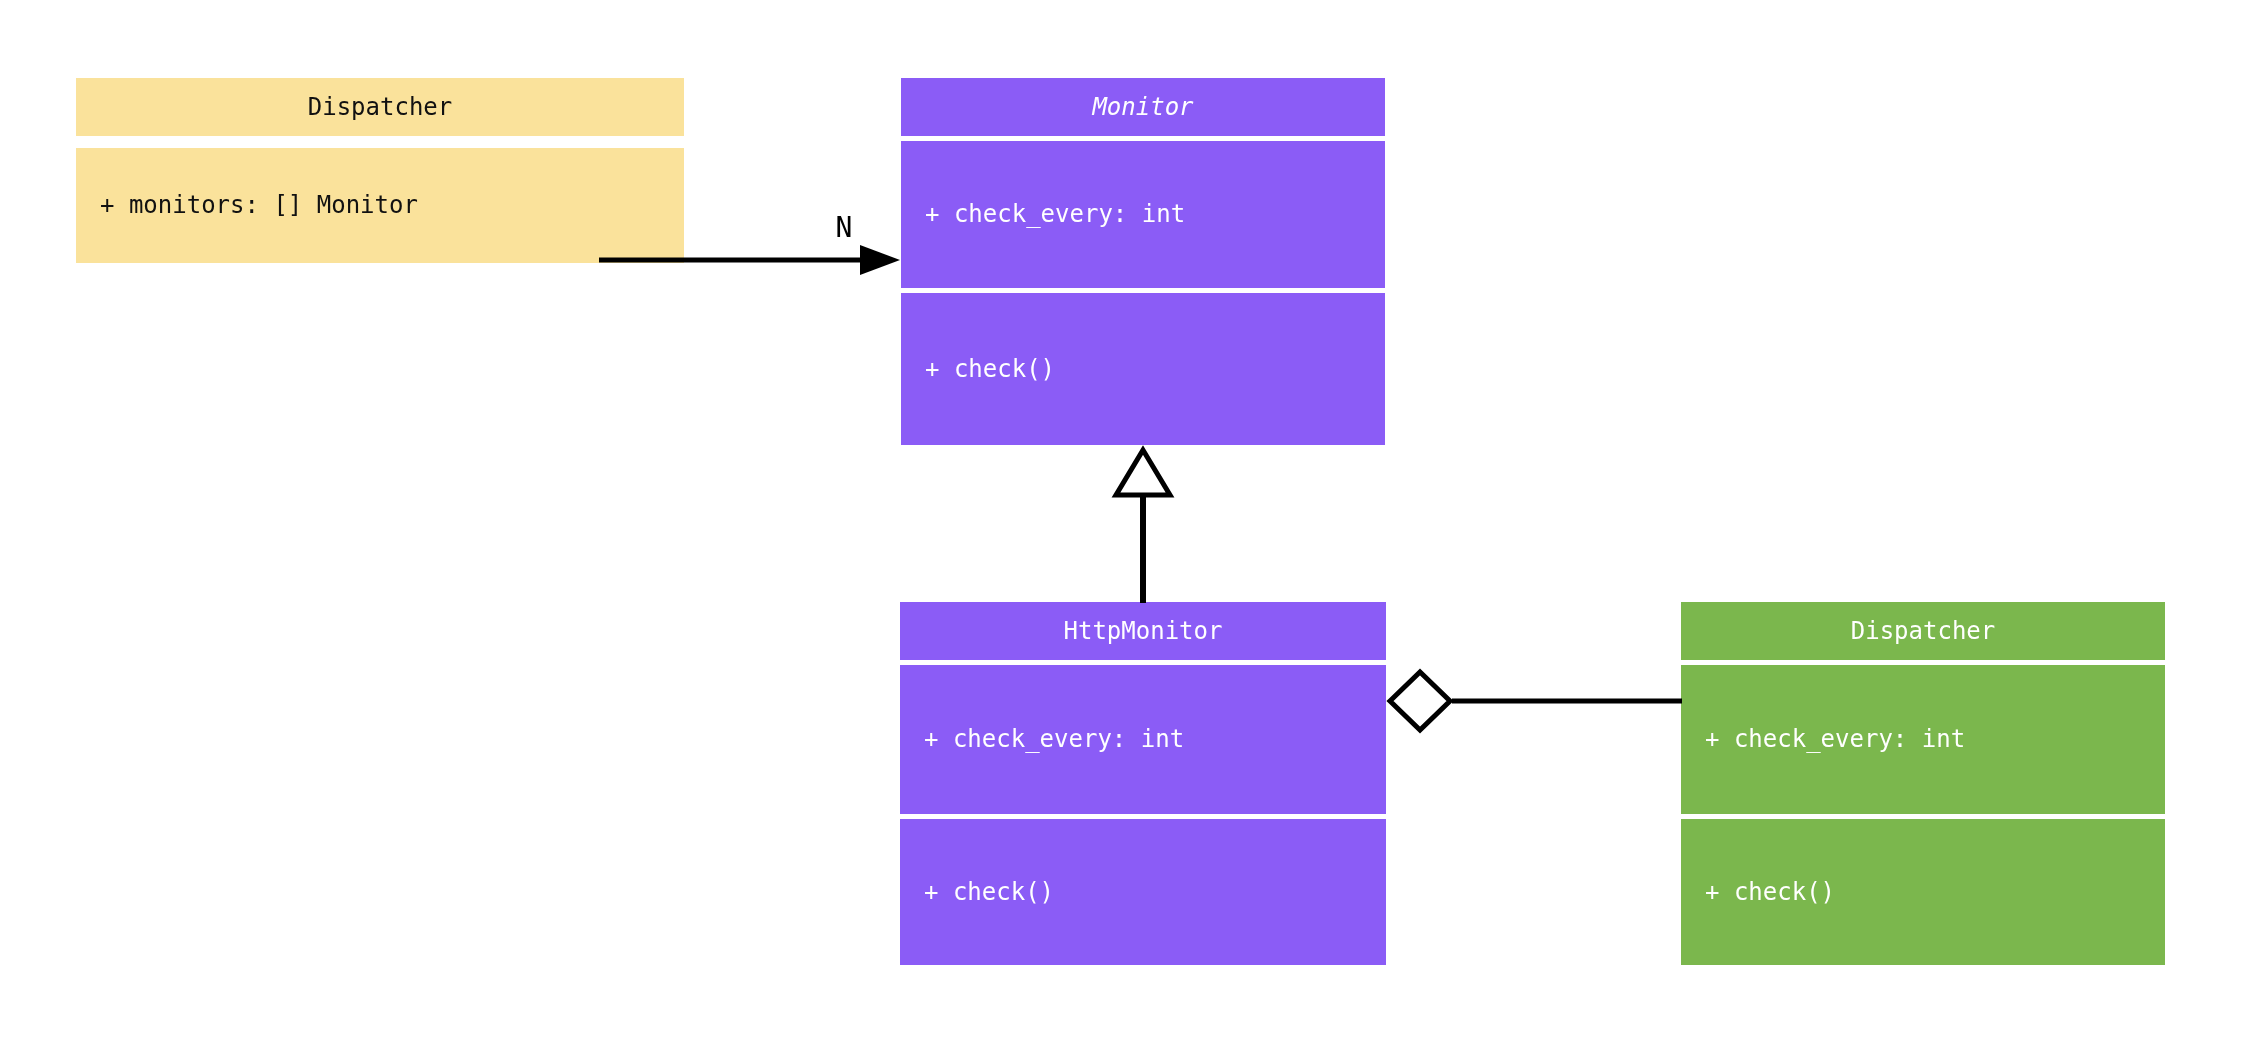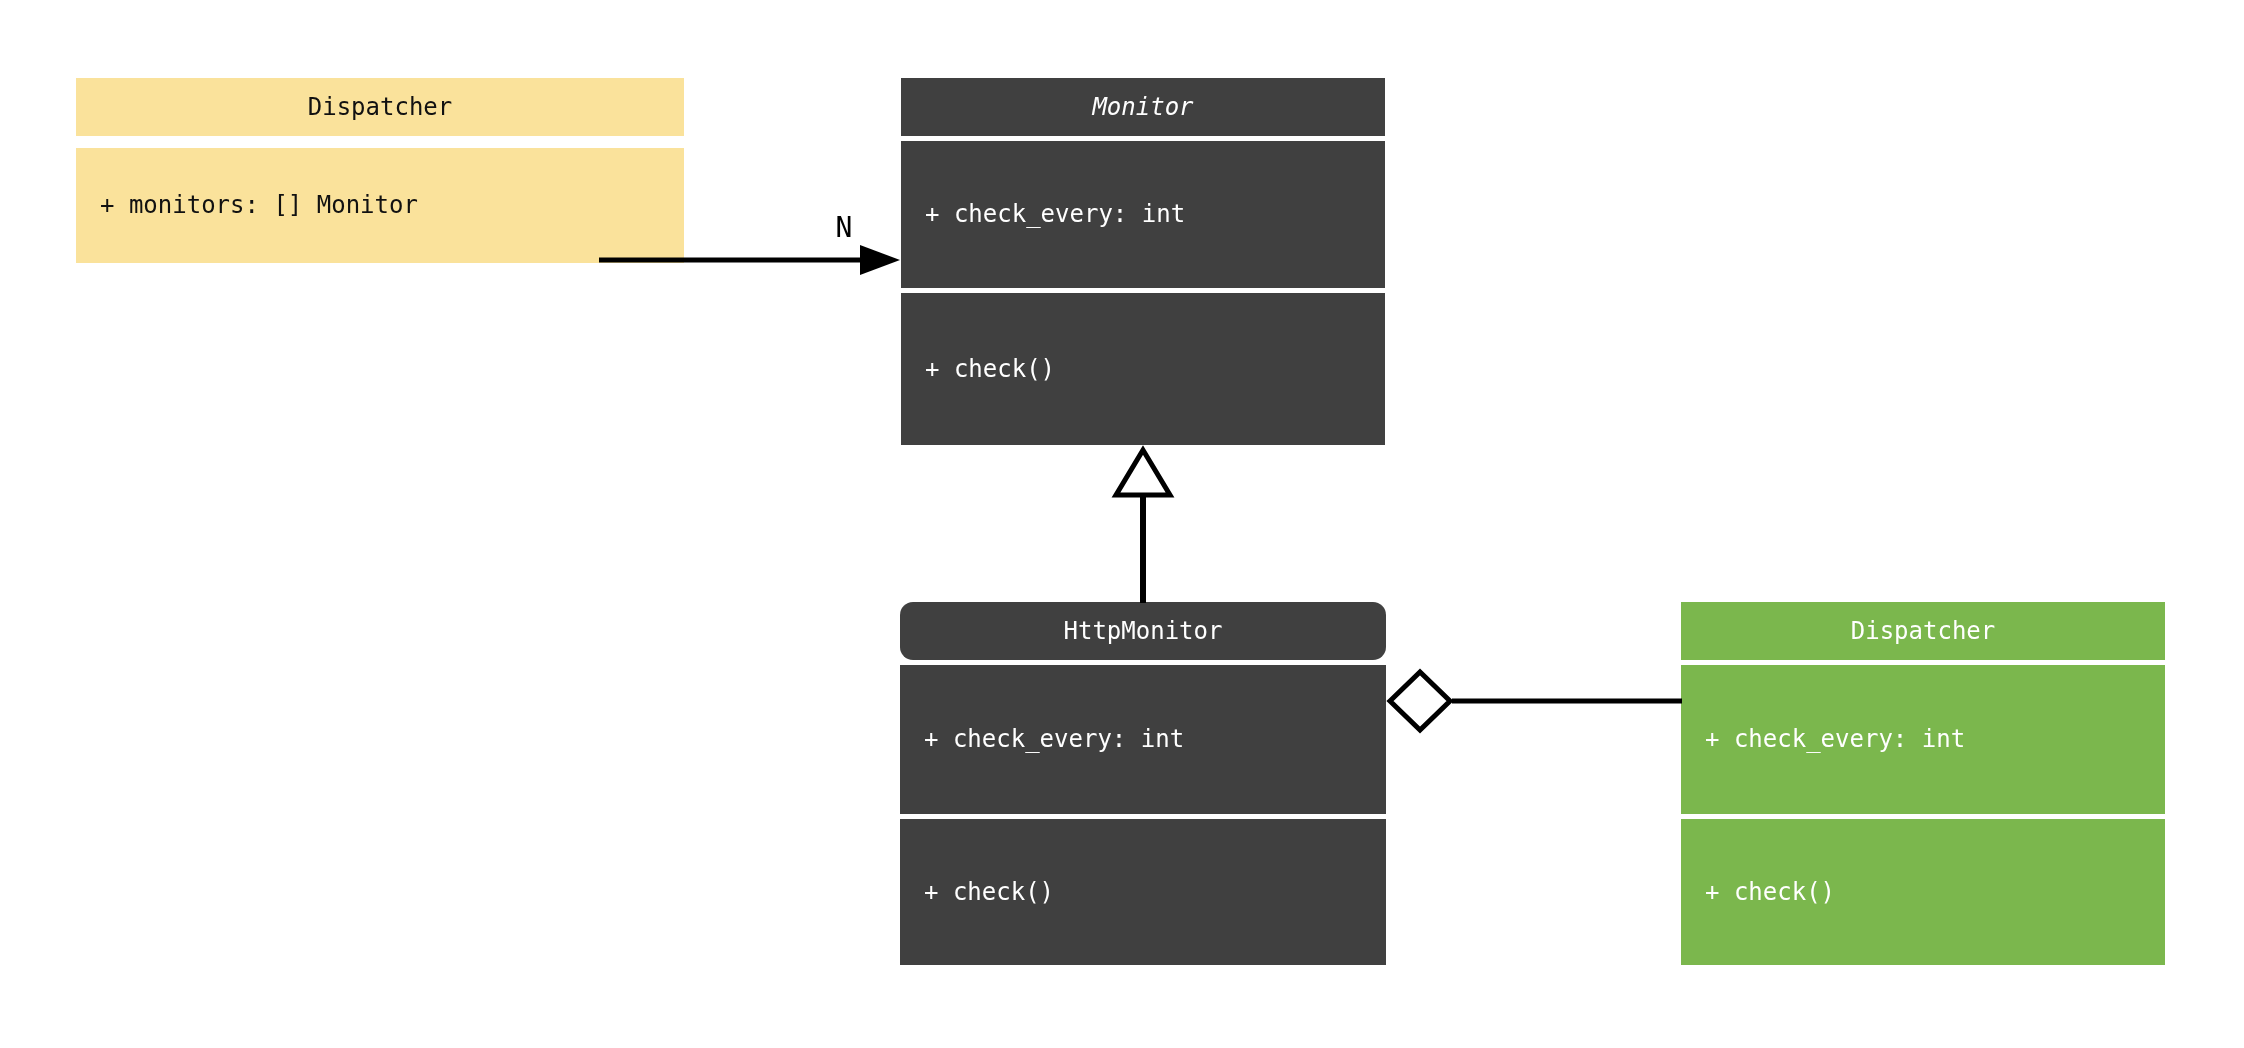--- a/index.html
+++ b/index.html
@@ -32,35 +32,35 @@
     font-size: 24px;
   }
   .sec.attrs, .sec.methods {
     padding-left: 24px;
     font-size: 24px;
   }
   .line { line-height: 37px; white-space: pre; }
 
   
   .c-yellow .sec { background: #FAE29B; color: #111111; }
-  .c-blue   .sec { background: #404040; color: #ffffff; }
+  .c-blue   .sec { background: #8b5cf6; color: #ffffff; }
   .c-green  .sec { background: #7BB74D; color: #ffffff; }
 
   #class-dispatcher  { left: 76px;   top: 78px;  width: 608px; }
   #class-dispatcher .title   { height: 58px; }
   #class-dispatcher .attrs   { height: 115px; margin-top: 12px; }
   #class-dispatcher .methods { height: 184px; }
 
   #class-monitor     { left: 901px;  top: 78px;  width: 484px; }
   #class-monitor .title   { height: 58px; font-style: italic; }
   #class-monitor .attrs   { height: 147px; }
   #class-monitor .methods { height: 152px; }
 
   #class-httpmonitor { left: 900px;  top: 602px; width: 486px; }
-  #class-httpmonitor .title   { height: 58px; border-radius: 13px; }
+  #class-httpmonitor .title   { height: 58px; }
   #class-httpmonitor .attrs   { height: 149px; }
   #class-httpmonitor .methods { height: 146px; }
 
   #class-httpclient  { left: 1681px; top: 602px; width: 484px; }
   #class-httpclient .title   { height: 58px; }
   #class-httpclient .attrs   { height: 149px; }
   #class-httpclient .methods { height: 146px; }
 
   #connector-layer {
     position: absolute;

